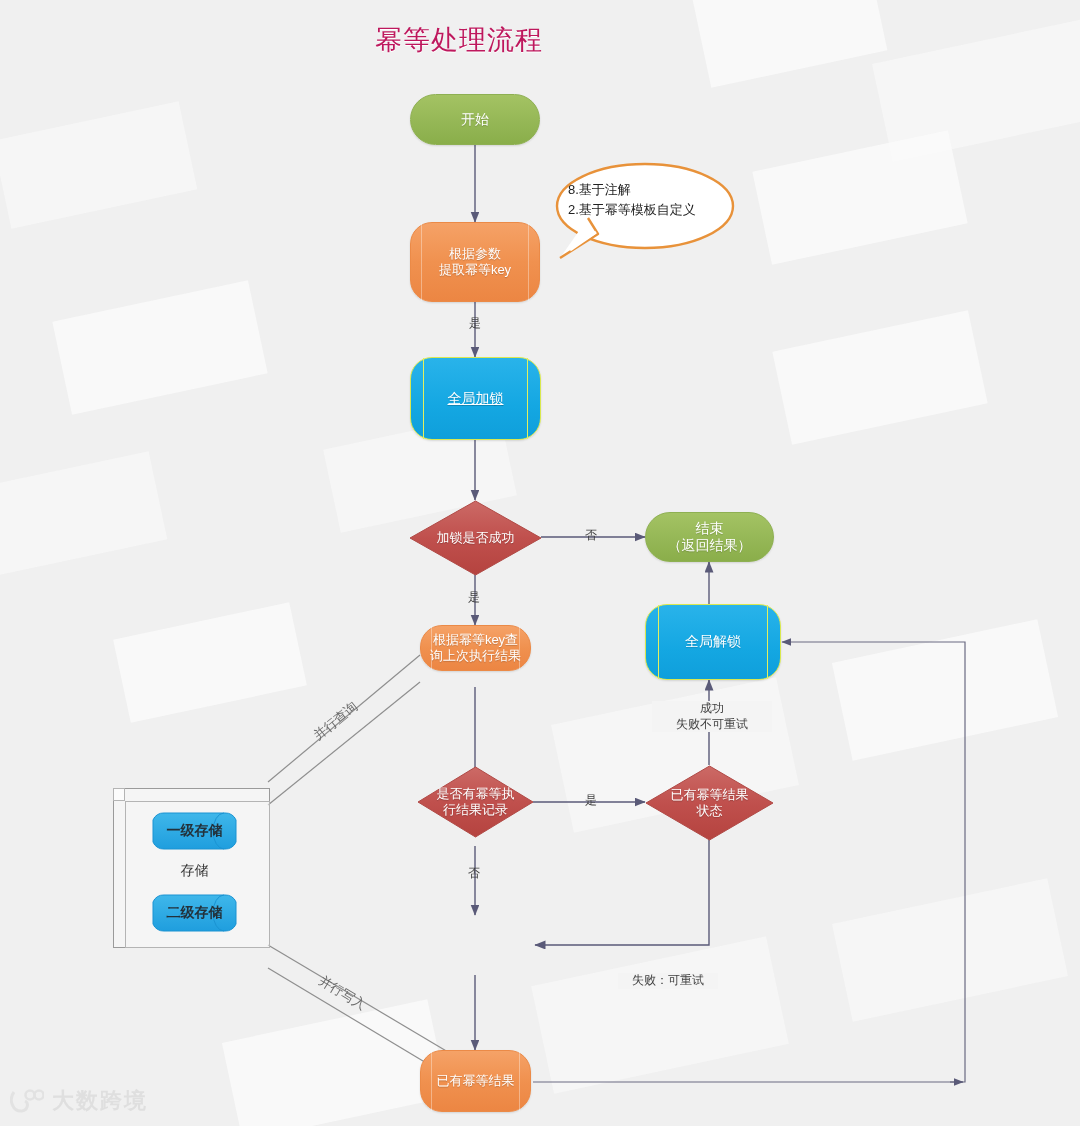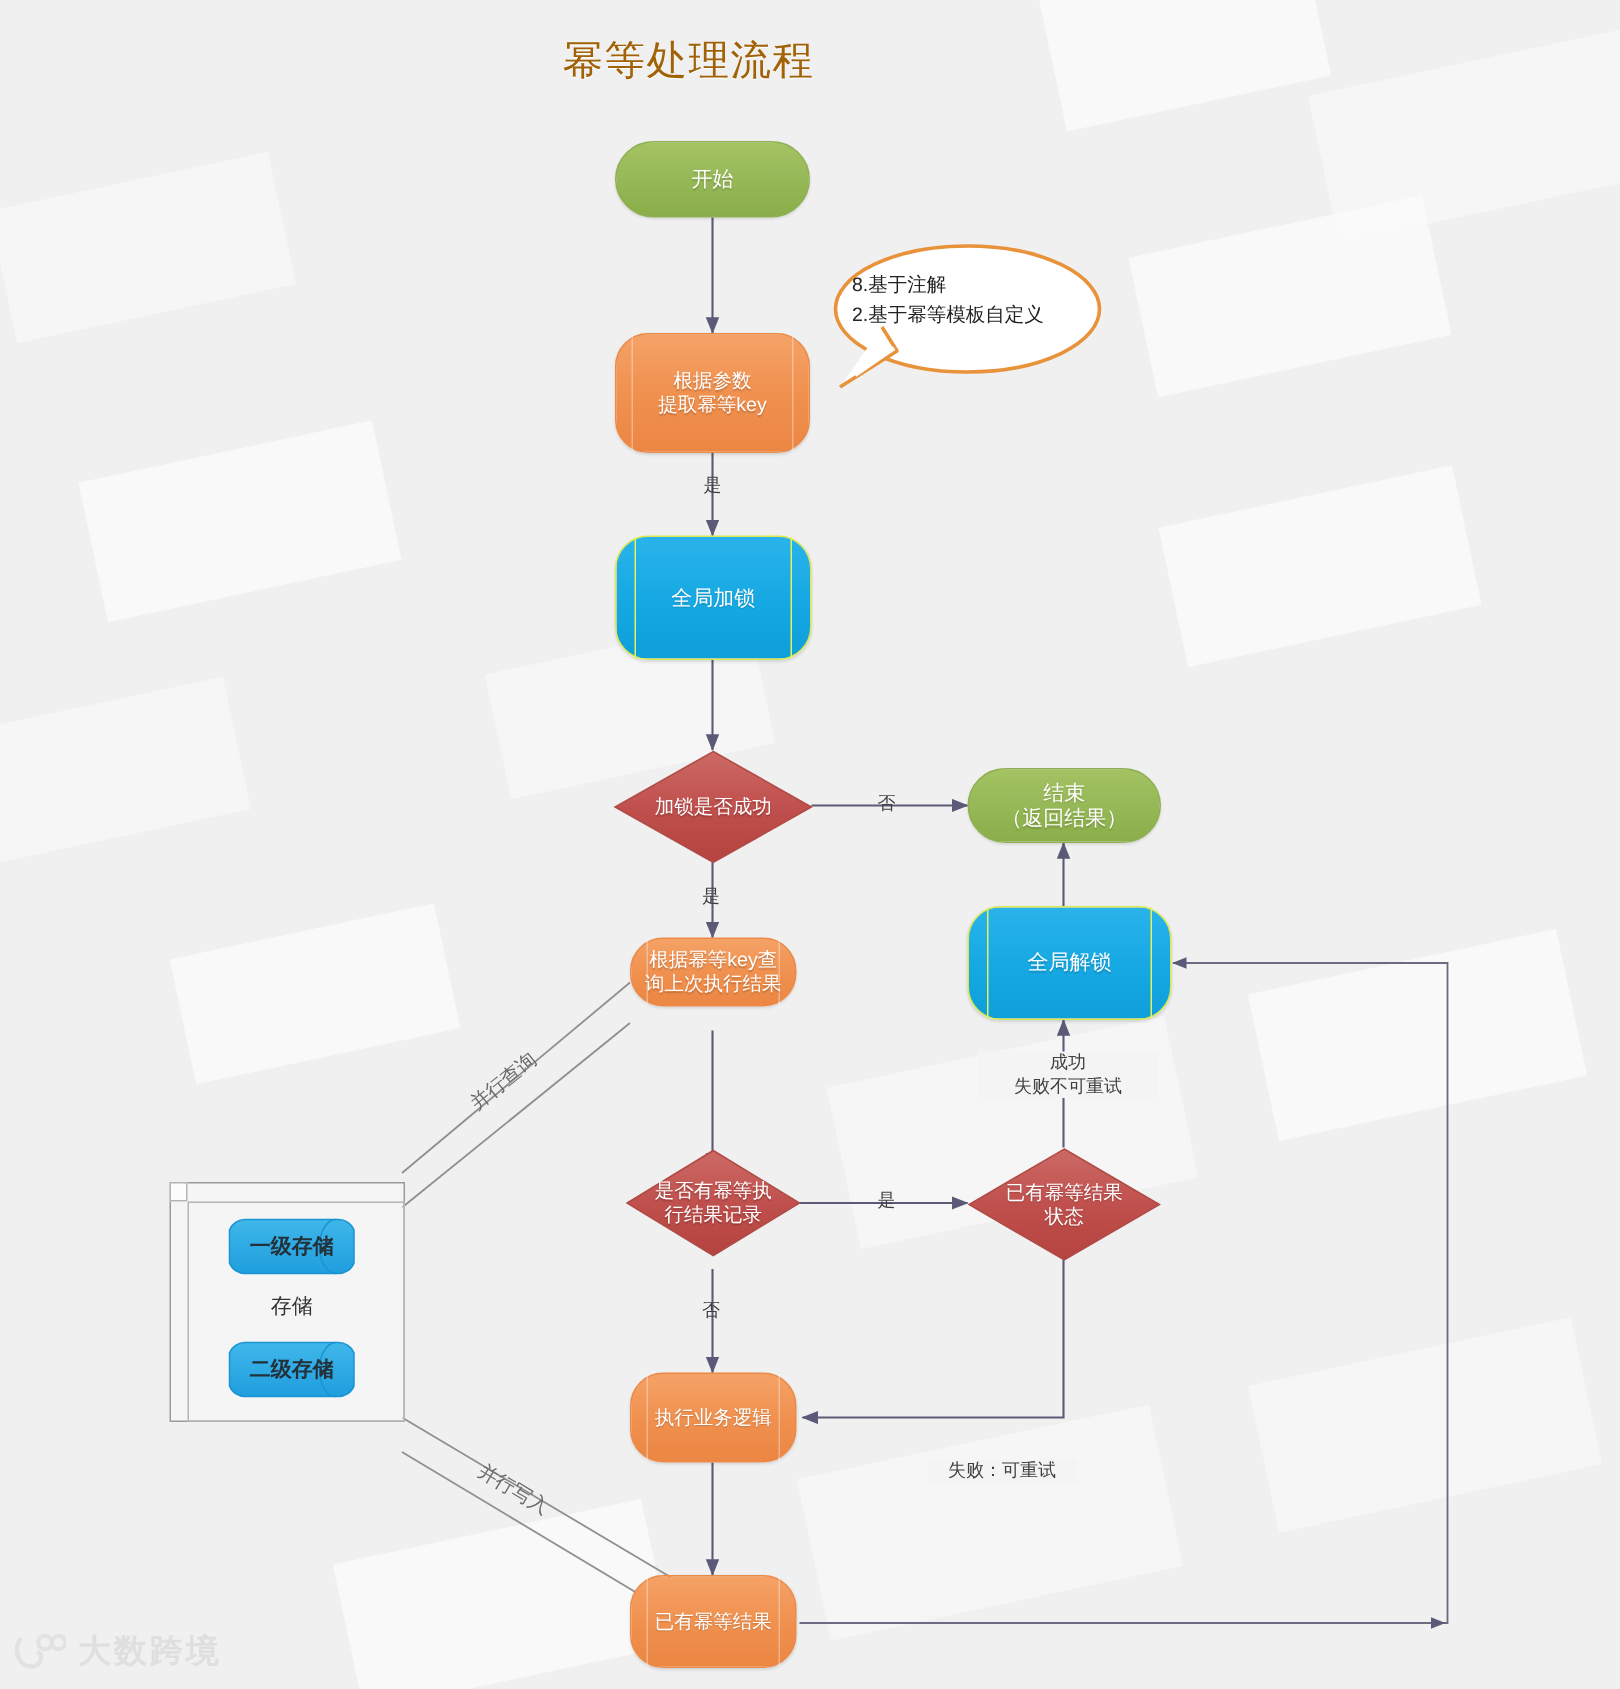--- a/index.html
+++ b/index.html
@@ -9,21 +9,21 @@
     font-family:"Liberation Sans","DejaVu Sans",sans-serif;
     overflow:hidden;
     position:relative;
   }
   #stage{position:absolute;inset:0;width:1080px;height:1126px;}
   .bg-rect{position:absolute;background:#fafafa;opacity:.85;}
   .bg-rect.b{background:#f7f7f7;}
 
   #title{
     position:absolute;left:375px;top:22px;
-    font-size:27px;color:#a16207;letter-spacing:1px;
+    font-size:27px;color:#be185d;letter-spacing:1px;
     font-family:"DejaVu Serif","Liberation Serif",serif;
     text-shadow:0 1px 0 #fff;
   }
 
   .node{position:absolute;box-sizing:border-box;display:flex;align-items:center;justify-content:center;text-align:center;border-radius:22px;}
   .node .lbl{line-height:1.25;white-space:pre-line;}
 
   
   .term{
     border-radius:28px;
@@ -179,21 +179,21 @@
 
   <div class="node term" style="left:410px;top:94px;width:130px;height:51px;">
     <span class="lbl">开始</span>
   </div>
 
   <div class="node proc" style="left:410px;top:222px;width:130px;height:80px;">
     <span class="lbl">根据参数
 提取幂等key</span>
   </div>
 
-  <div class="node pred" style="left:410px;top:357px;width:131px;height:83px;">
+  <div class="node pred" style="left:410px;top:357px;width:131px;height:83px;text-decoration:underline;">
     <span class="barL"></span>
     <span class="barR"></span>
     <span class="lbl">全局加锁</span>
   </div>
 
   <div class="node dec" style="left:409px;top:500px;width:133px;height:76px;">
     <svg width="133" height="76">
       <polygon points="66.5,1 132,38 66.5,75 1,38" fill="url(#diamondGrad)" stroke="#b04a46" stroke-width="1"></polygon>
     </svg>
     <span class="lbl">加锁是否成功</span>
@@ -224,23 +224,20 @@
   </div>
 
   <div class="node dec" style="left:645px;top:765px;width:129px;height:76px;">
     <svg width="129" height="76">
       <polygon points="64.5,1 128,38 64.5,75 1,38" fill="url(#diamondGrad)" stroke="#b04a46" stroke-width="1"></polygon>
     </svg>
     <span class="lbl">已有幂等结果
 状态</span>
   </div>
 
-  <div class="node proc" style="left:420px;top:915px;width:111px;height:60px;">
-    <span class="lbl">执行业务逻辑</span>
-  </div>
 
   <div class="node proc" style="left:420px;top:1050px;width:111px;height:62px;">
     <span class="lbl">已有幂等结果</span>
   </div>
 
   <div class="group-box" style="left:113px;top:788px;width:157px;height:160px;">
   </div>
   <div class="group-inner" style="left:125px;top:801px;width:145px;height:147px;"></div>
   <div class="group-tab" style="left:113px;top:788px;width:12px;height:13px;"></div>
 

